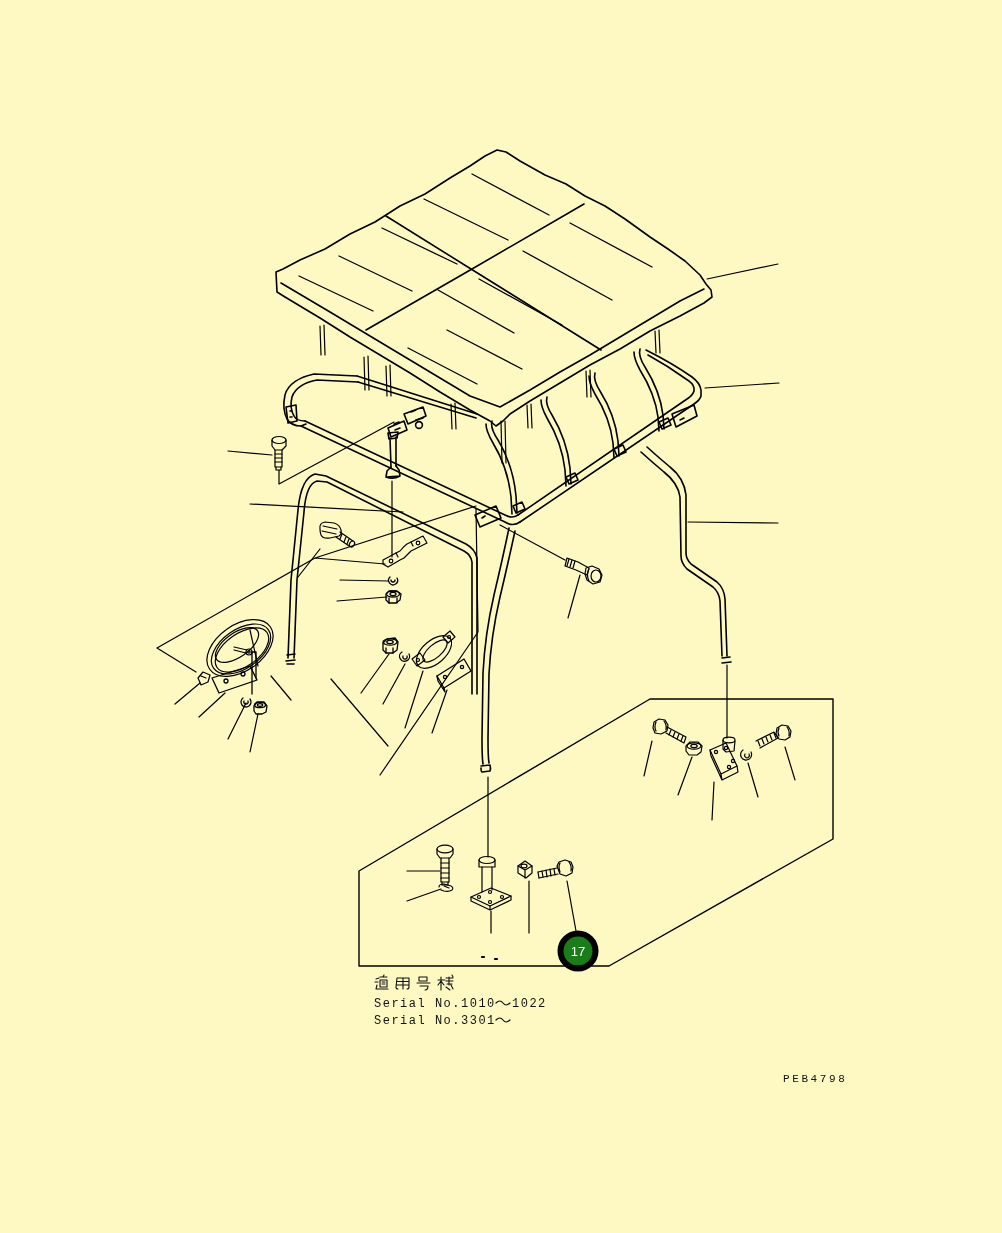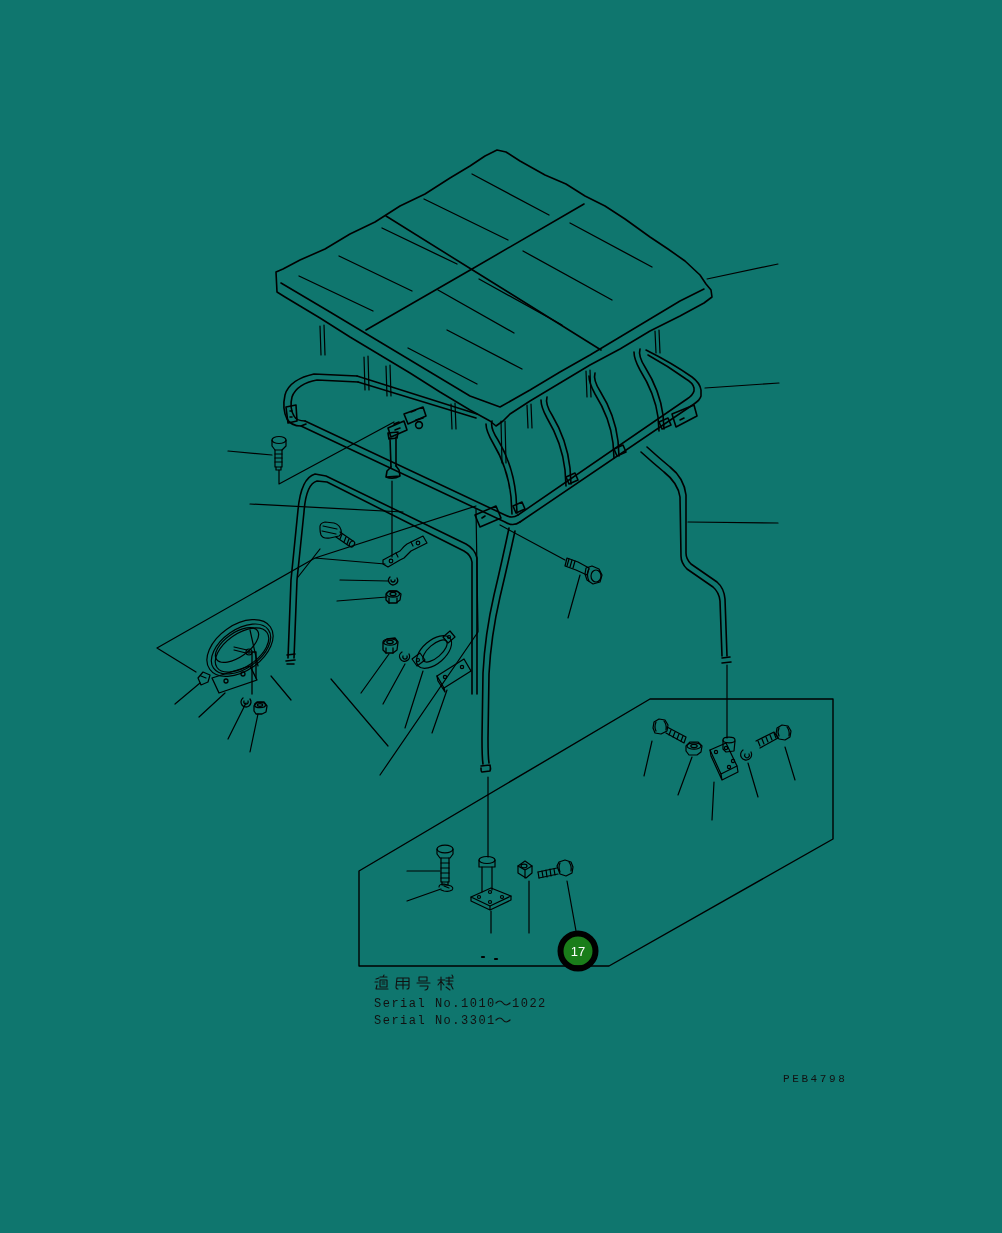--- a/index.html
+++ b/index.html
@@ -1,16 +1,16 @@
 <!DOCTYPE html>
 <html><head>
 <meta charset="utf-8">
 <style>
   html,body{margin:0;padding:0;background:#fff;}
-  #page{width:1002px;height:1233px;position:relative;background:#0f766e;overflow:hidden;}
+  #page{width:1002px;height:1233px;position:relative;background:#fef9c3;overflow:hidden;}
   svg{position:absolute;top:0;left:0;}
   .t{font-family:"Liberation Mono",monospace;fill:#111;stroke:none;}
 </style>
 </head>
 <body>
 <div id="page">
 <svg width="1002" height="1233" viewBox="0 0 1002 1233" fill="none" stroke="#000" stroke-width="1.6" stroke-linecap="round" stroke-linejoin="round">
 
 <g>
 

